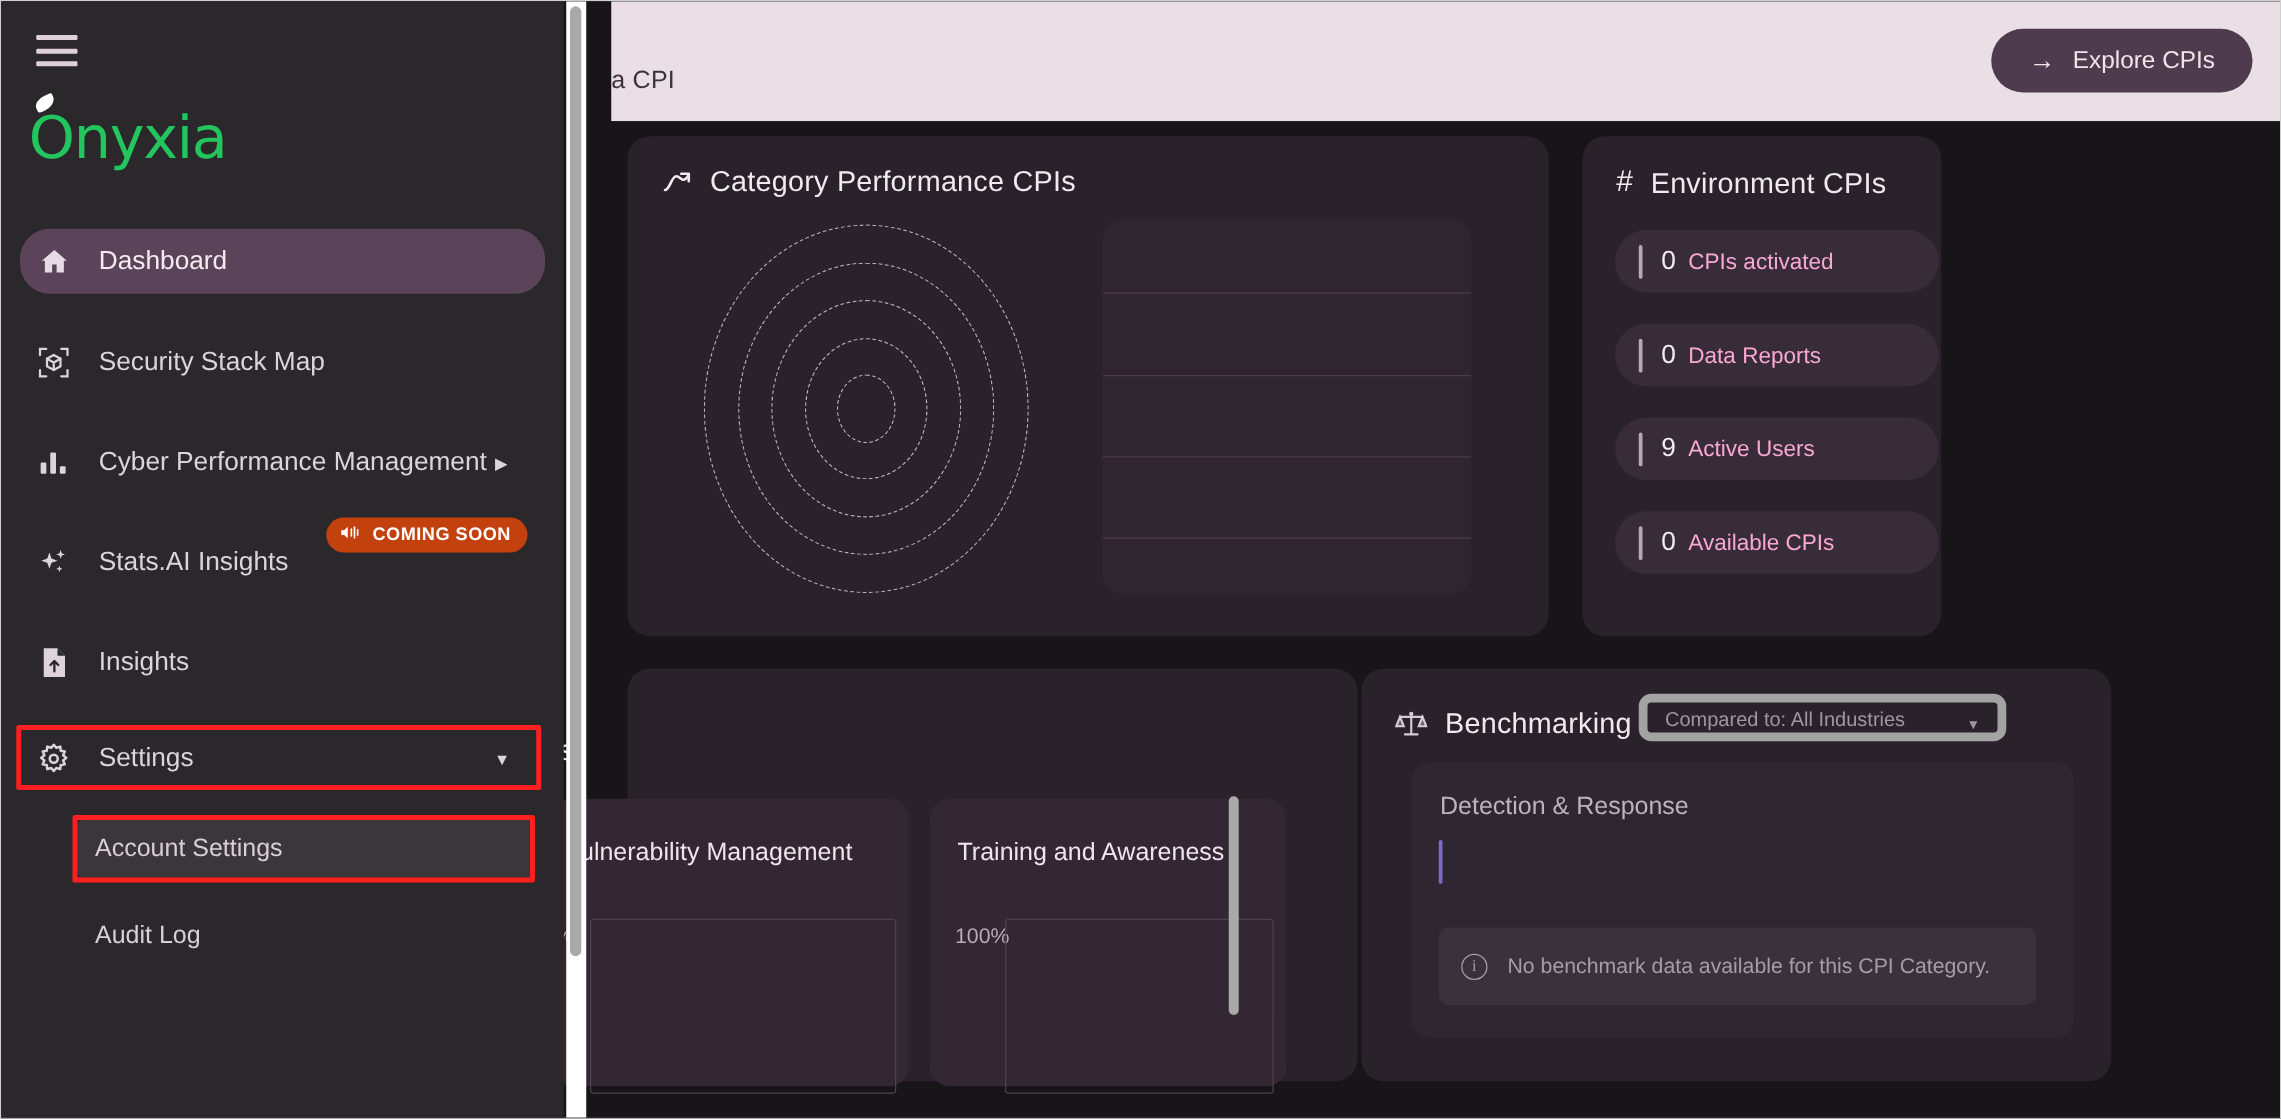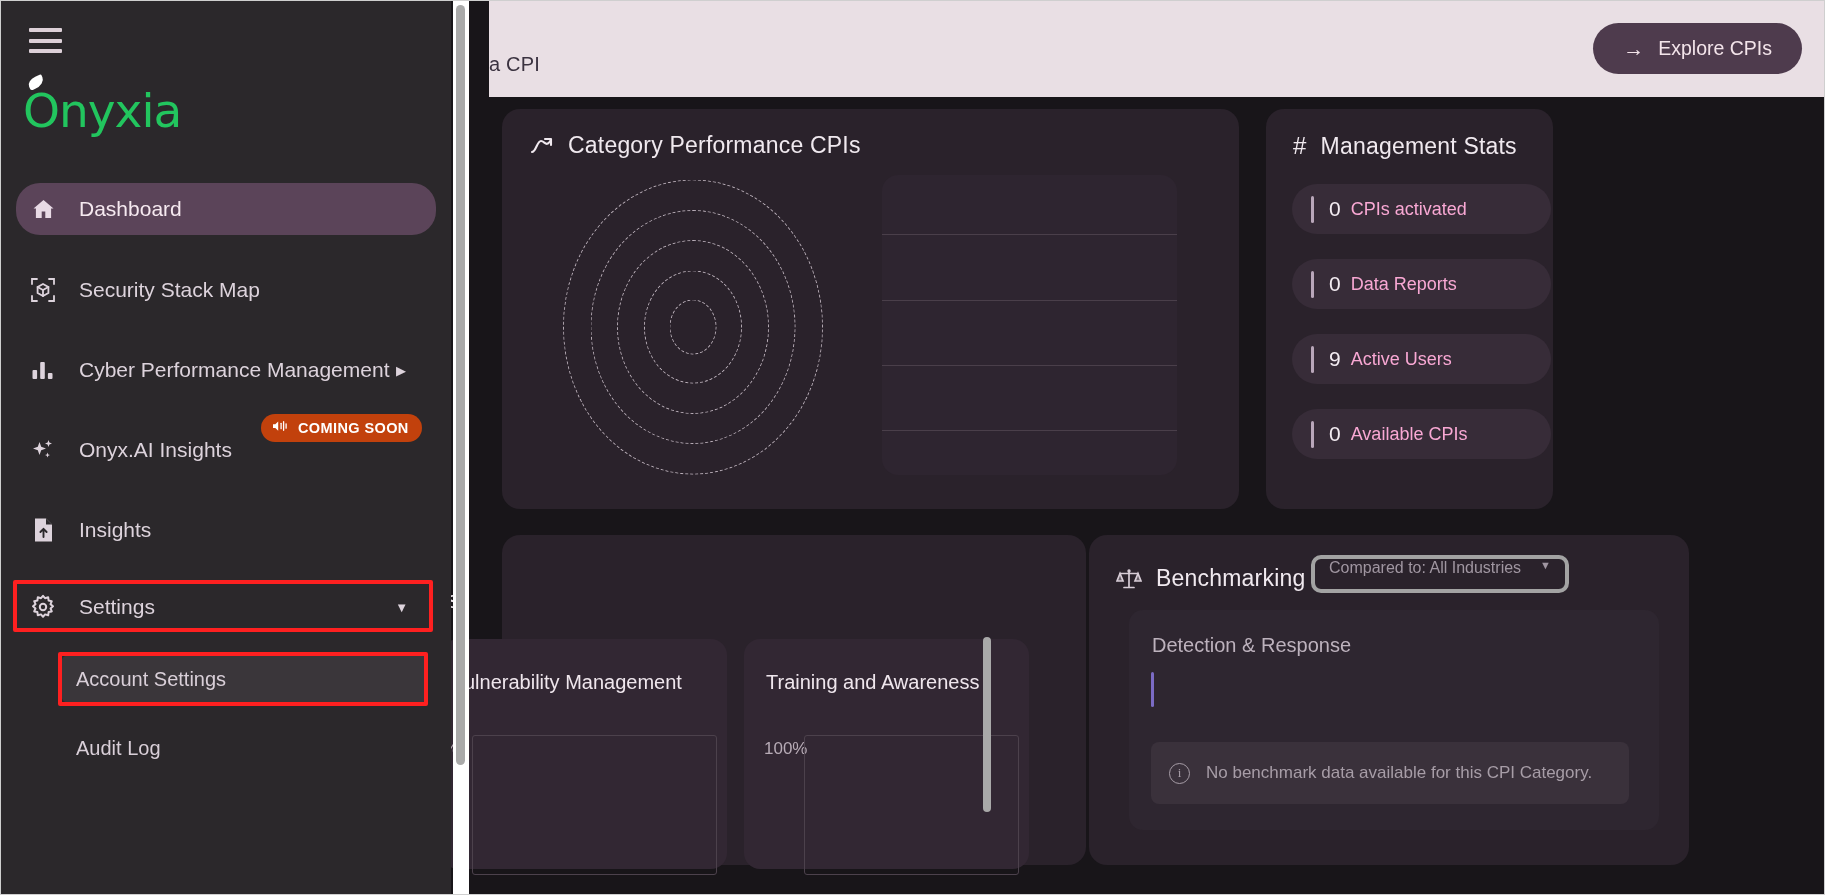--- a/index.html
+++ b/index.html
@@ -93,23 +93,23 @@
     position:absolute; top:100px; font-size:17px; color:#b7abb6;
   }
   .mini-card .plot {
     position:absolute; top:96px; height:140px; border:1px solid #4c414c;
     border-radius:3px;
   }
 
   #bench-card { left:620px; top:438px; width:600px; height:330px; }
   #bench-card .card-title { position:absolute; left:27px; top:30px; }
   .bench-select {
-    position:absolute; left:222px; top:20px; width:258px; height:38px;
-    border:4px solid #a3a3a3; border-radius:10px;
-    display:flex; align-items:flex-start; justify-content:space-between;
+    position:absolute; left:222px; top:20px; width:294px; height:38px;
+    border:7px solid #a3a3a3; border-radius:10px;
+    display:flex; align-items:flex-end; justify-content:space-between;
     padding:0 14px; color:#a096a1; font-size:16px; cursor:pointer;
     background:transparent;
   }
   .bench-inner {
     position:absolute; left:40px; top:75px; width:530px; height:220px;
     background:#2e2630; border-radius:14px;
   }
   .bench-cat {
     position:absolute; left:23px; top:24px; font-size:20px; color:#bdb2bd;
   }
@@ -235,21 +235,21 @@
           <i style="top:59px"></i>
           <i style="top:125px"></i>
           <i style="top:190px"></i>
           <i style="top:255px"></i>
         </div>
       </div>
 
       <div class="card" id="env-card">
         <div class="card-title">
           <span class="ticon" style="font-size:24px;color:#f0e9ef;">#</span>
-          <span>Management Stats</span>
+          <span>Environment CPIs</span>
         </div>
 
         <div class="stat" style="top:75px">
           <div class="bar"></div>
           <div class="num">0</div>
           <div class="lbl">CPIs activated</div>
         </div>
         <div class="stat" style="top:150px">
           <div class="bar"></div>
           <div class="num">0</div>
@@ -382,21 +382,21 @@
     </div>
 
     <div class="nav-item" style="top:425px">
       <span class="nav-ico">
         <svg width="26" height="26" viewBox="0 0 26 26" fill="#ddd3dc">
           <path d="M9.5 5 L11.2 9.8 L16 11.5 L11.2 13.2 L9.5 18 L7.8 13.2 L3 11.5 L7.8 9.8 Z"></path>
           <path d="M18.5 3 L19.4 5.6 L22 6.5 L19.4 7.4 L18.5 10 L17.6 7.4 L15 6.5 L17.6 5.6 Z"></path>
           <path d="M17.5 15.5 L18.2 17.4 L20 18 L18.2 18.7 L17.5 20.5 L16.8 18.7 L15 18 L16.8 17.4 Z"></path>
         </svg>
       </span>
-      <span>Onyx.AI Insights</span>
+      <span>Stats.AI Insights</span>
     </div>
 
     <div class="nav-item" style="top:505px">
       <span class="nav-ico">
         <svg width="23" height="26" viewBox="0 0 23 26" fill="#ddd3dc">
           <path d="M3 1.5 L14 1.5 L20 7.5 L20 24.5 L3 24.5 Z"></path>
           <path d="M14 1.5 L14 7.5 L20 7.5 Z" fill="#2b282b"></path>
           <path d="M11.5 20 L11.5 12 M8.4 15 L11.5 11.8 L14.6 15" stroke="#2b282b" stroke-width="1.9" fill="none" stroke-linecap="round" stroke-linejoin="round"></path>
         </svg>
       </span>

